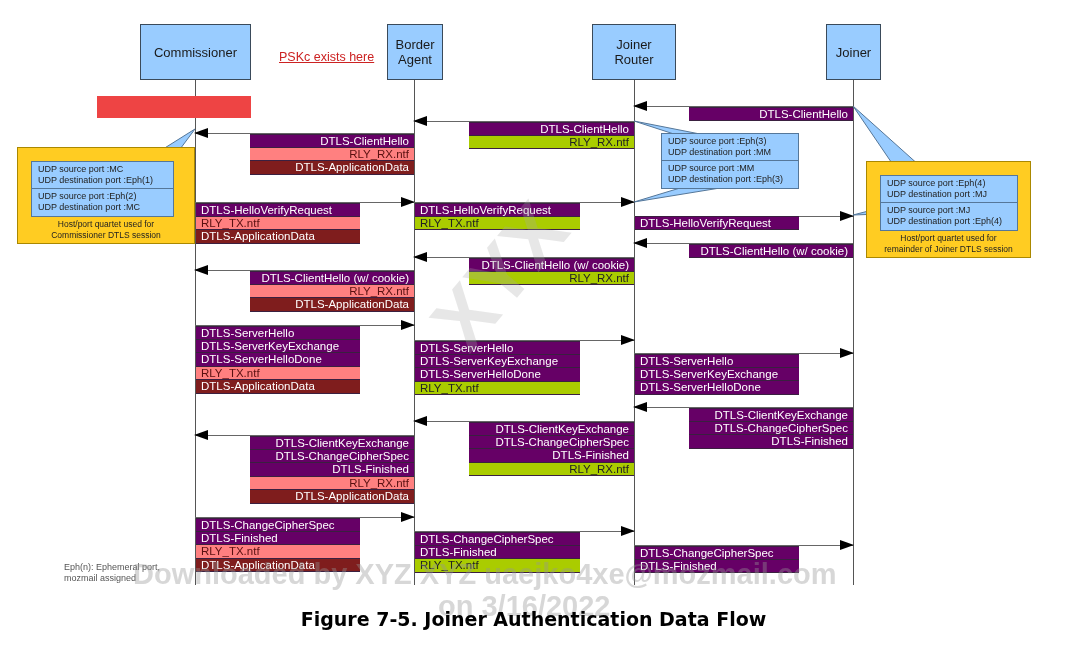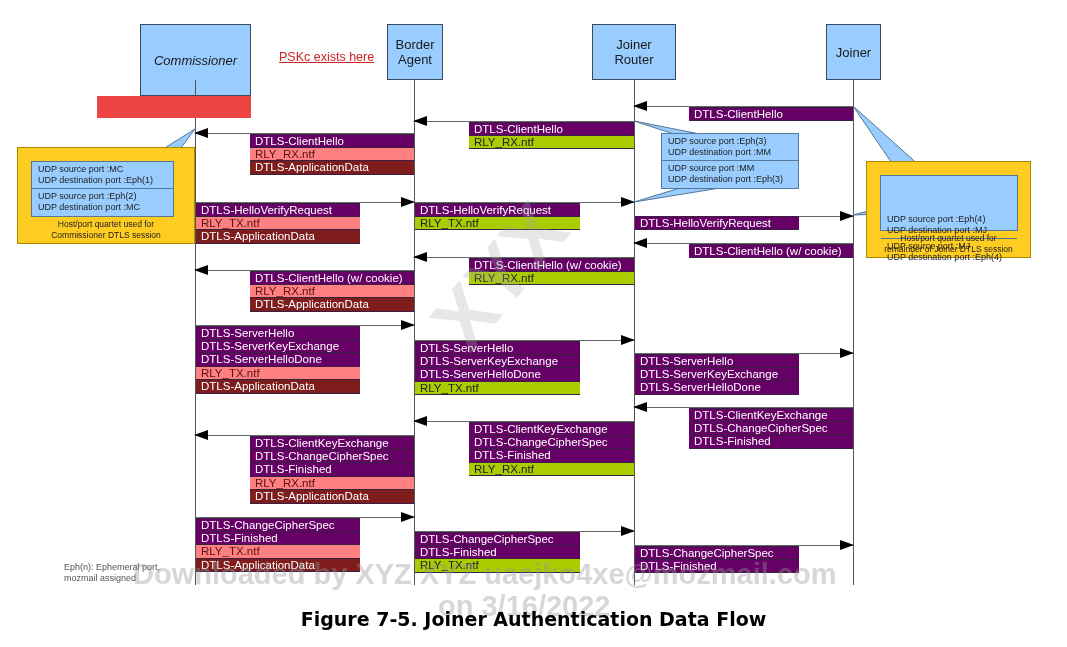--- a/index.html
+++ b/index.html
@@ -16,21 +16,21 @@
   .arrow.right .head { right:-1px; border-left:14px solid #000; }
   .arrow.left .head { left:-1px; border-right:14px solid #000; }
   .msgbox { position:absolute; box-sizing:border-box; }
   .msg { height:13.6px; line-height:13.6px; font-size:11.5px; padding:0 5px;
          border-bottom:1px solid #3a2040; box-sizing:border-box; white-space:nowrap; overflow:hidden; }
   .msg:first-child { border-top:1px solid #3a2040; }
   .msg.dtls { background:#660066; color:#ffffff; }
   .msg.rly_pink { background:#ff8080; color:#5a1010; }
   .msg.app { background:#7f1d1d; color:#ffffff; }
   .msg.rly_green { background:#aacc00; color:#222; }
-  .align-right .msg { text-align:left; }
+  .align-right .msg { text-align:right; }
   .quartet { position:absolute; background:#ffcc22; border:1px solid #aa8800; box-sizing:border-box; }
   .quartet .ports { position:absolute; background:#99ccff; border:1px solid #557799; box-sizing:border-box; }
   .quartet .ports .row { font-size:9px; line-height:11px; padding:2px 6px; color:#222; white-space:nowrap; }
   .quartet .ports .row + .row { border-top:1px solid #557799; }
   .quartet .caption { position:absolute; left:0; right:0; text-align:center; font-size:8.5px; line-height:11px; color:#222; }
   .callout { position:absolute; background:#99ccff; border:1px solid #557799; box-sizing:border-box; }
   .callout .row { font-size:9px; line-height:11px; padding:2px 6px; color:#222; white-space:nowrap; }
   .callout .row + .row { border-top:1px solid #557799; }
   svg.tails { position:absolute; left:0; top:0; }
   .note-red { position:absolute; color:#cc2222; font-size:12.5px; }
@@ -39,21 +39,21 @@
   .watermark { position:absolute; color:rgba(150,150,150,0.38); font-weight:bold; font-size:29px; white-space:nowrap; }
   .wm-x { position:absolute; color:rgba(170,170,170,0.28); font-weight:bold; font-size:80px; transform:rotate(-50deg); }
   .caption-title { position:absolute; left:0; width:1067px; text-align:center; font-family:"DejaVu Sans", sans-serif;
                    font-weight:bold; font-size:19px; color:#000; }
 </style>
 </head>
 <body>
 
 <div id="stage">
 
-  <div class="actor" id="actor-commissioner" style="left:140px;top:24px;width:111px;height:72px;font-style:italic;">Commissioner</div>
+  <div class="actor" id="actor-commissioner" style="left:140px;top:24px;width:111px;height:56px;">Commissioner</div>
   <div class="actor" id="actor-border_agent" style="left:387px;top:24px;width:56px;height:56px;">Border
 Agent</div>
   <div class="actor" id="actor-joiner_router" style="left:592px;top:24px;width:84px;height:56px;">Joiner
 Router</div>
   <div class="actor" id="actor-joiner" style="left:826px;top:24px;width:55px;height:56px;">Joiner</div>
 
   <div class="lifeline" style="left:195px;top:80px;height:505px;"></div>
   <div class="lifeline" style="left:414px;top:80px;height:505px;"></div>
   <div class="lifeline" style="left:634px;top:80px;height:505px;"></div>
   <div class="lifeline" style="left:853px;top:80px;height:505px;"></div>
@@ -83,21 +83,21 @@
 
   <div class="callout" style="left:661px;top:133px;width:138px;height:56px;">
     <div class="row" style="white-space:pre-line;">UDP source port :Eph(3)
 UDP destination port :MM</div>
     <div class="row" style="white-space:pre-line;">UDP source port :MM
 UDP destination port :Eph(3)</div>
   </div>
 
   <div class="quartet" style="left:866px;top:161px;width:165px;height:97px;">
     <div class="ports" style="left:13px;top:13px;width:138px;height:56px;">
-      <div class="row" style="white-space:pre-line;margin-top:36px;">UDP source port :Eph(4)
+      <div class="row" style="white-space:pre-line;">UDP source port :Eph(4)
 UDP destination port :MJ</div>
       <div class="row" style="white-space:pre-line;">UDP source port :MJ
 UDP destination port :Eph(4)</div>
     </div>
     <div class="caption" style="top:71px;white-space:pre-line;">Host/port quartet used for
 remainder of Joiner DTLS session</div>
   </div>
 
   <div id="messages">
       <div class="arrow left" style="left: 634px; width: 219px; top: 106px;">

